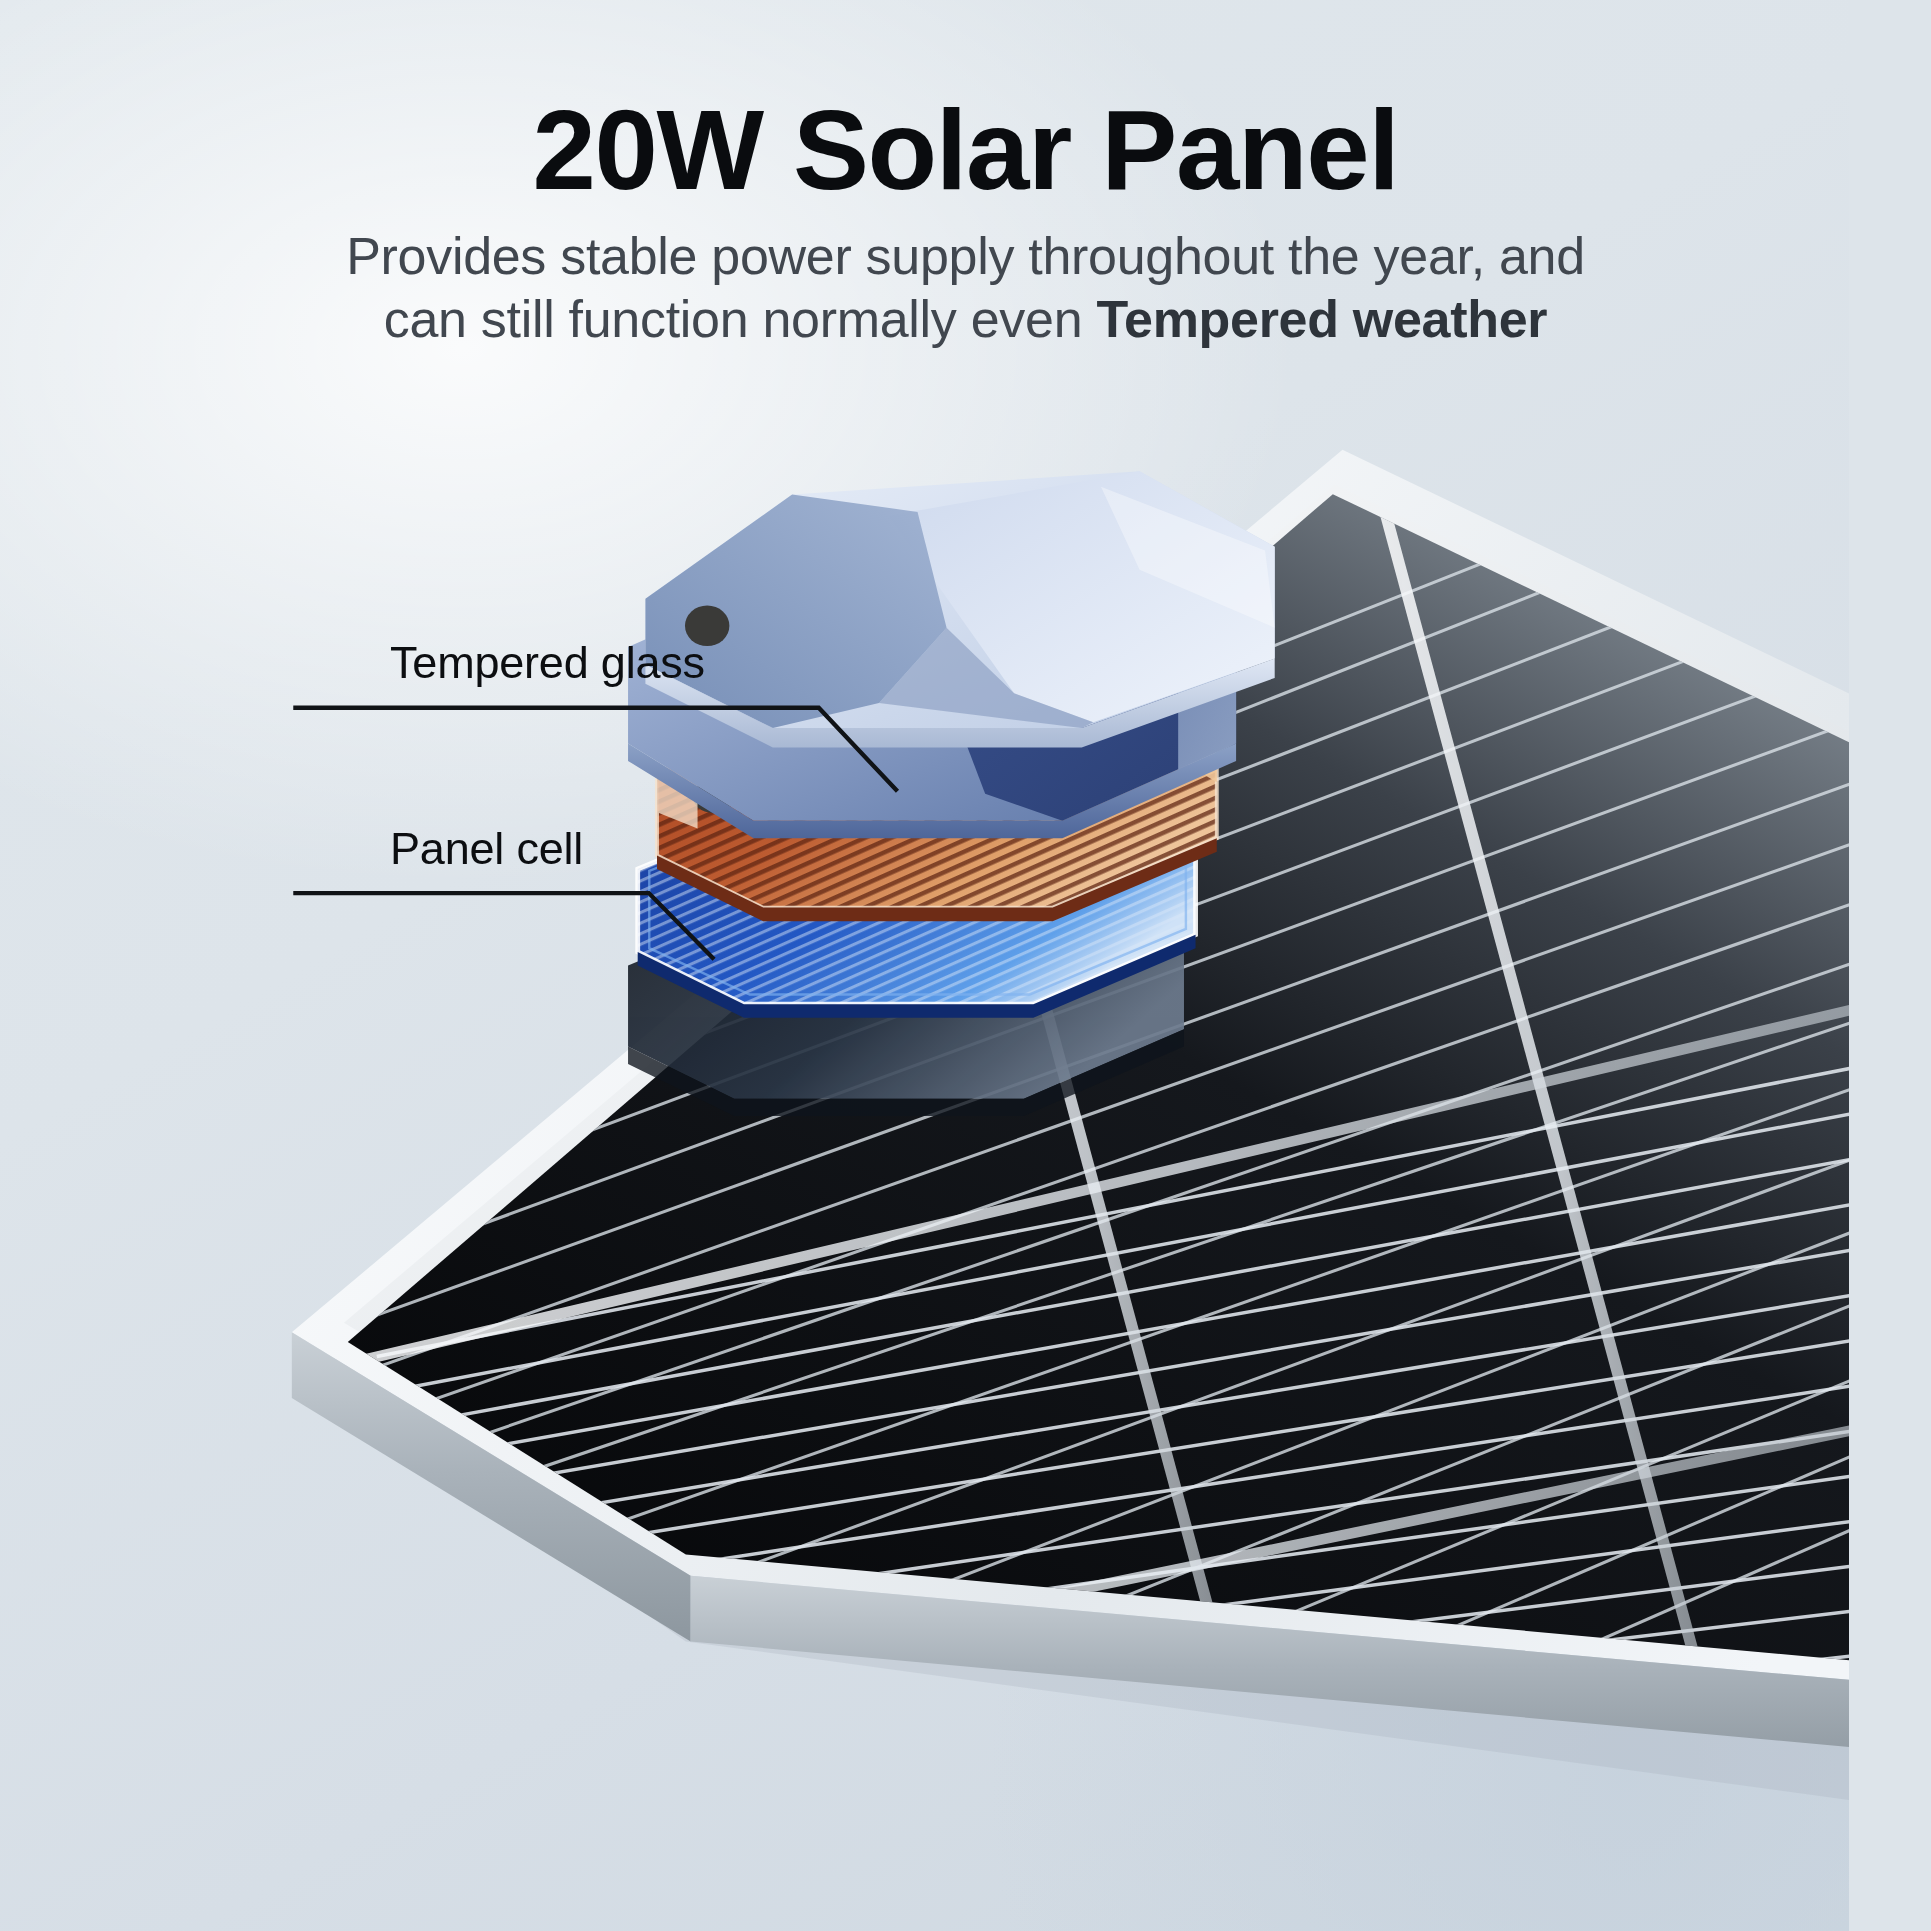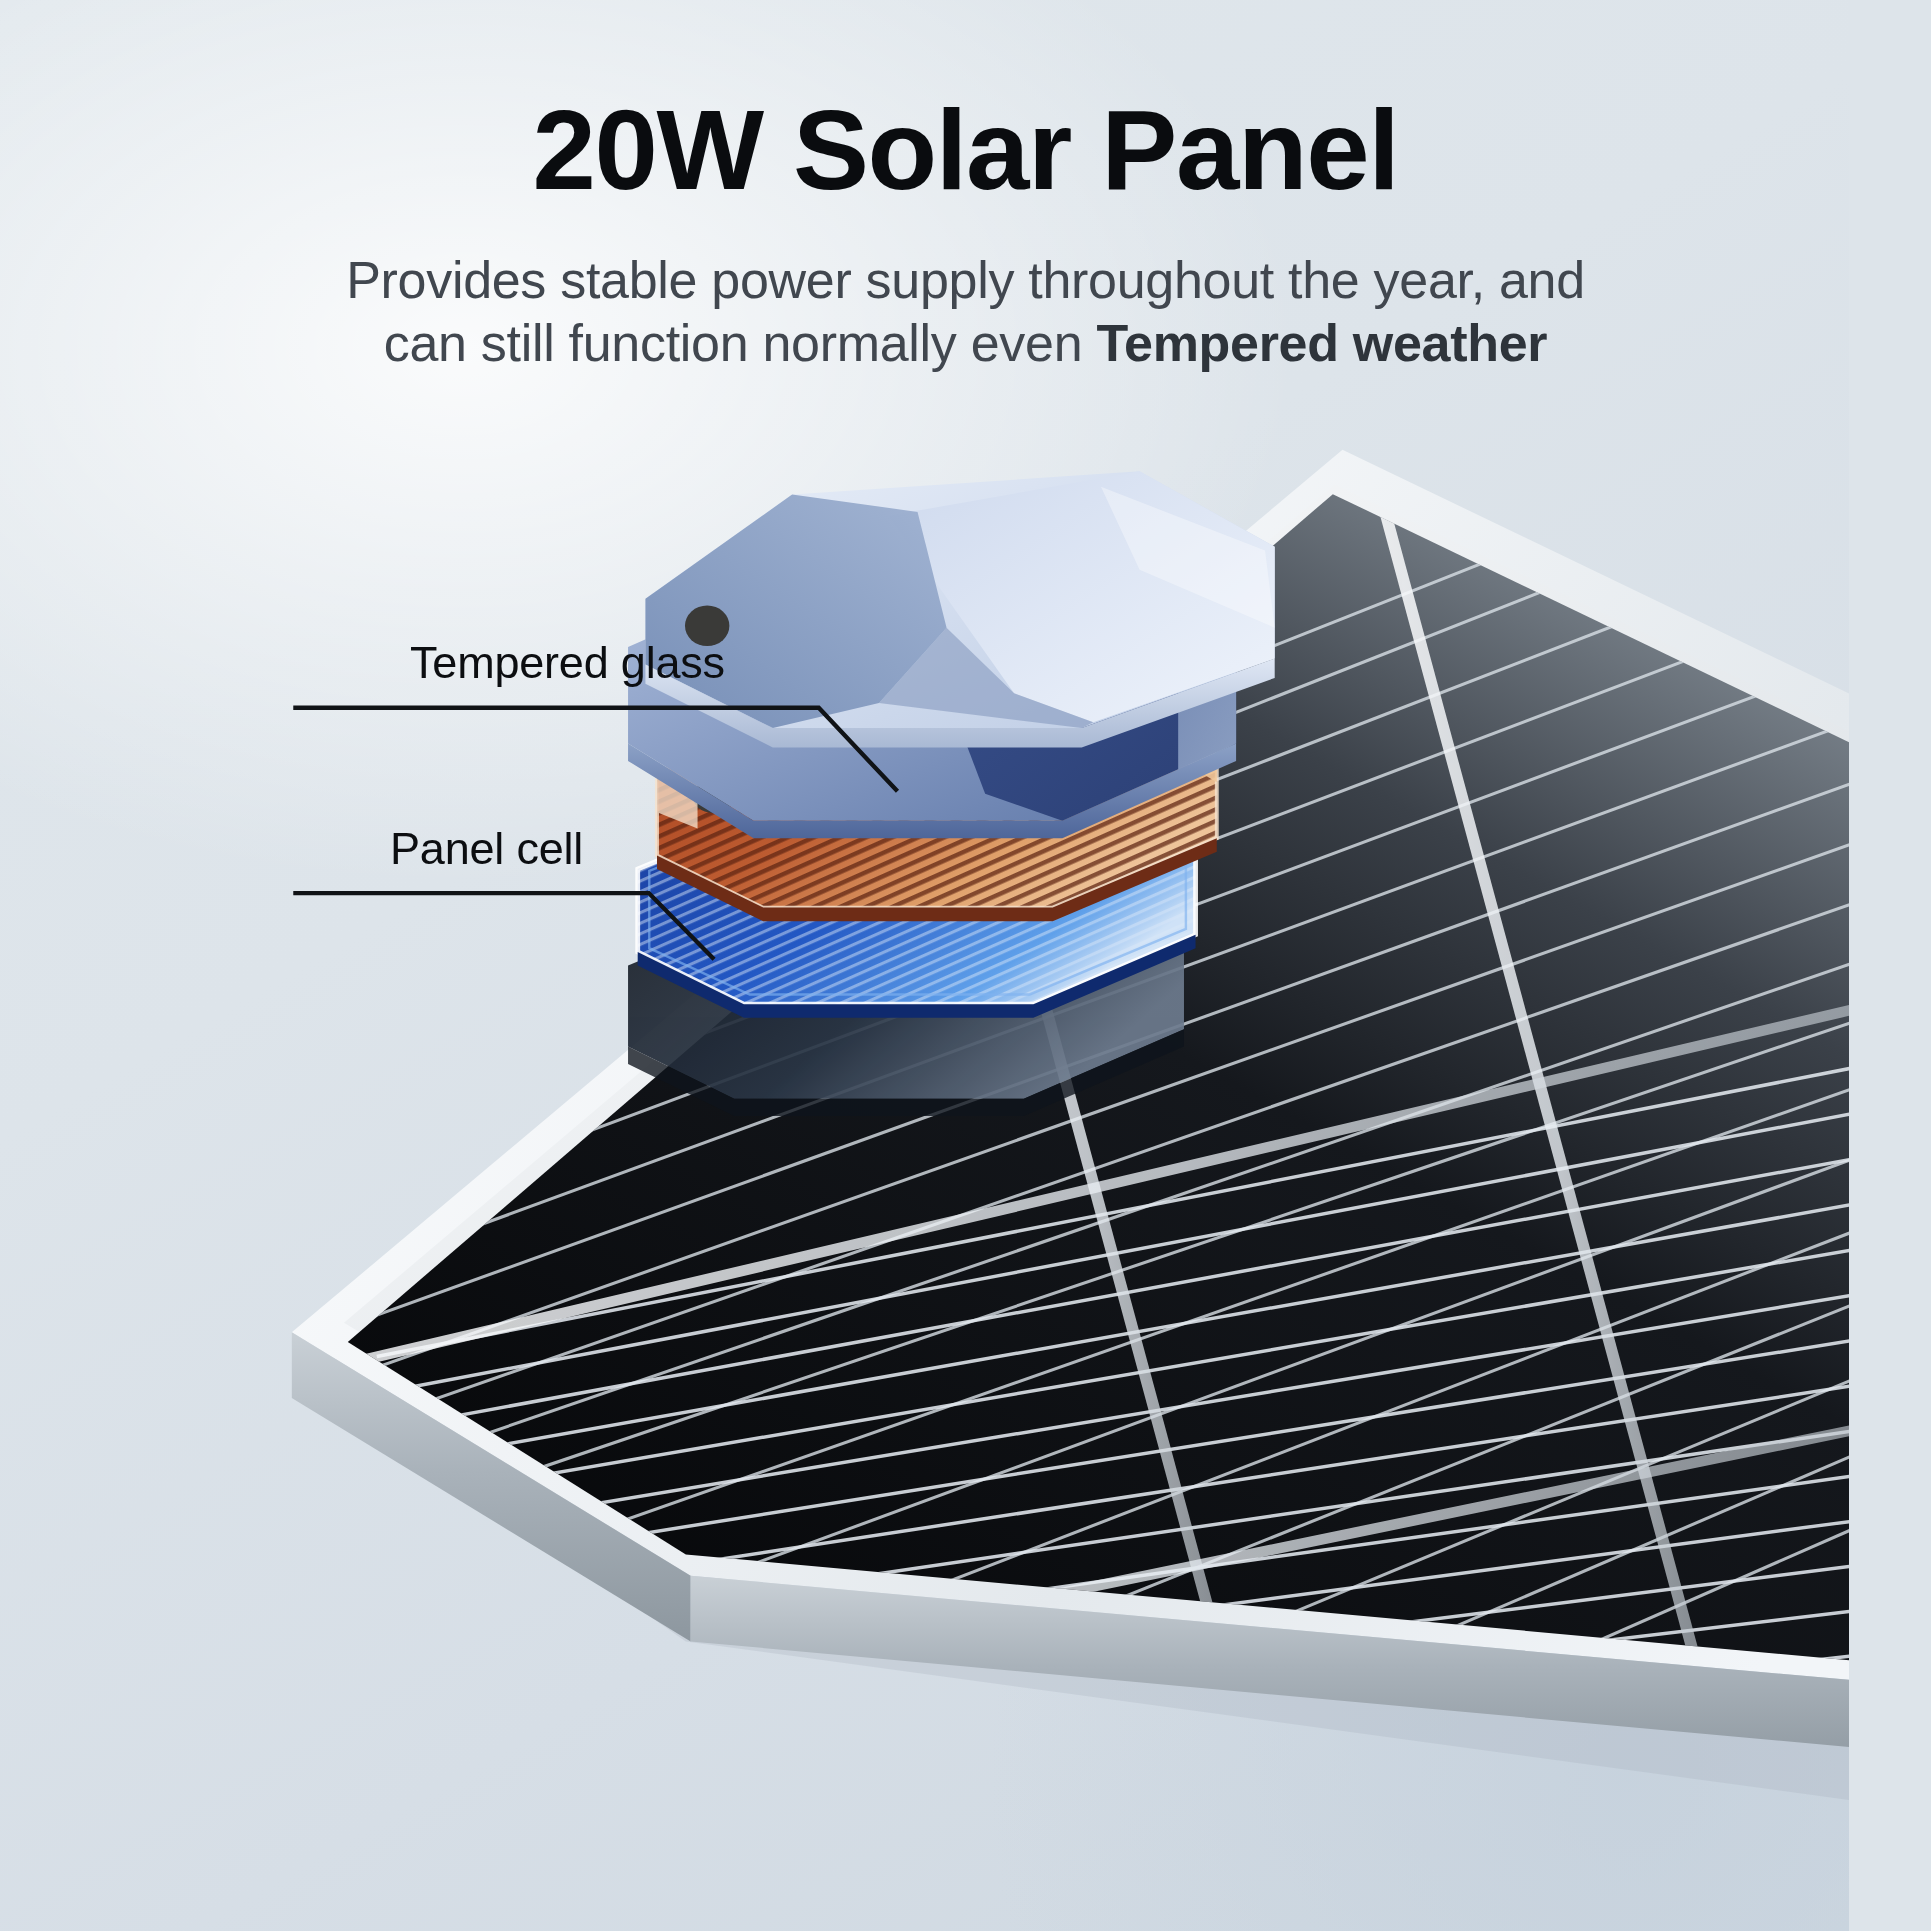--- a/index.html
+++ b/index.html
@@ -37,21 +37,21 @@
   #product-title {
     font-size: 114px;
     line-height: 1.0;
     font-weight: 700;
     letter-spacing: -1.4px;
     color: #0a0c0f;
     margin: 0;
     font-family: "Liberation Sans", sans-serif;
   }
   #subtitle-wrap {
-    margin-top: 42px;
+    margin-top: 18px;
     font-size: 52px;
     line-height: 1.22;
     color: #41474f;
     font-weight: 400;
     letter-spacing: -0.3px;
   }
   #subtitle-line1, #subtitle-line2 { display: block; }
   .emph { font-weight: 600; color: #2e343b; }
 
   
@@ -87,21 +87,21 @@
   .callout-label {
     position: absolute;
     font-size: 45px;
     line-height: 1;
     color: #0c0e11;
     font-weight: 400;
     letter-spacing: -0.2px;
     white-space: nowrap;
     pointer-events: auto;
   }
-  #label-tempered-glass { left: 390px; top: 640px; margin-left: 20px; }
+  #label-tempered-glass { left: 390px; top: 640px; }
   #label-solar-cell     { left: 390px; top: 826px; }
 
   #leader-svg {
     position: absolute;
     left: 0; top: 0;
     width: 1931px; height: 1931px;
     overflow: visible;
   }
 </style>
 </head>

